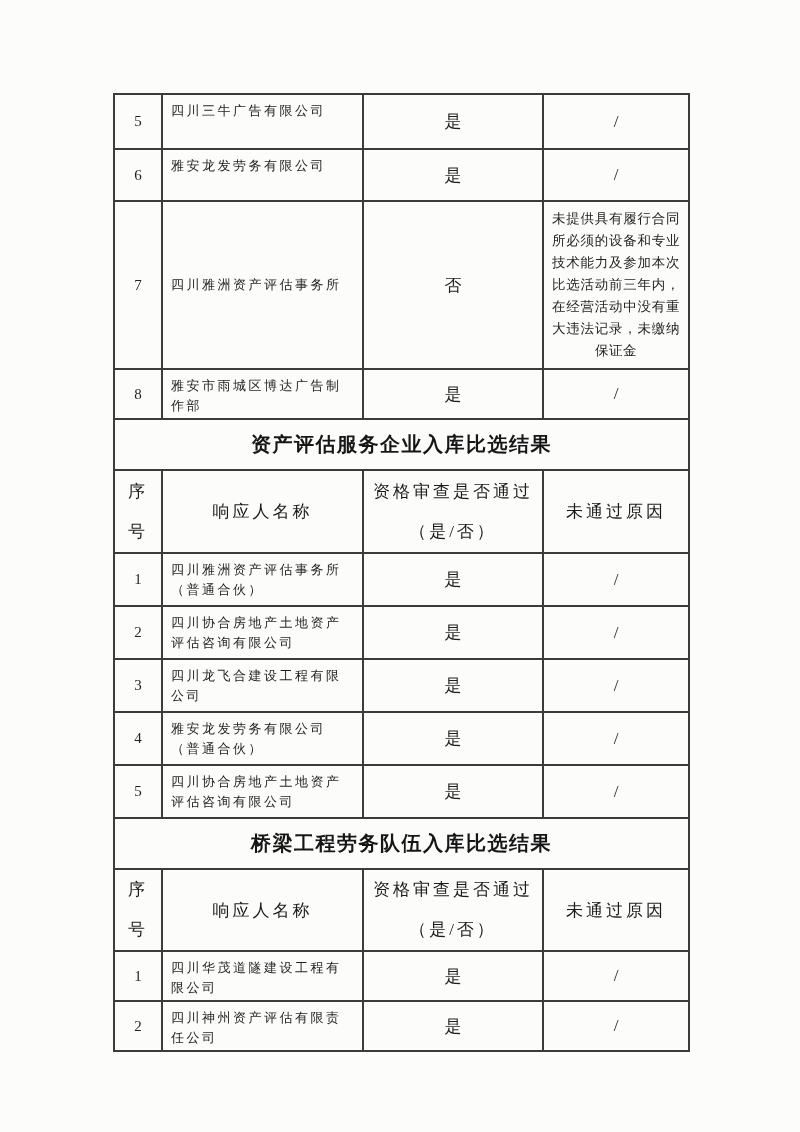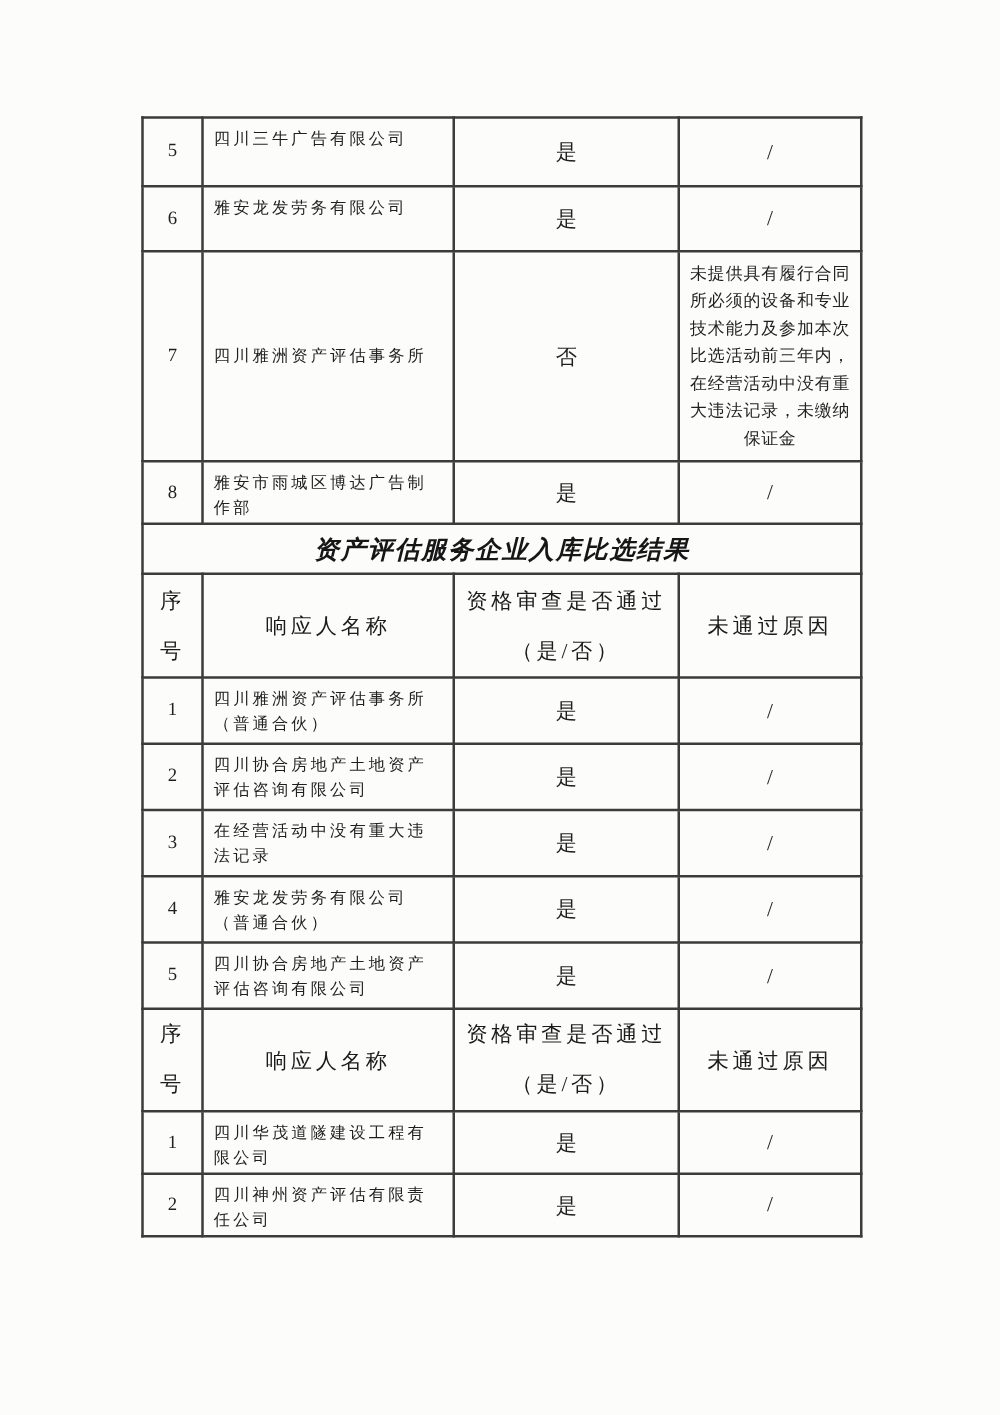--- a/index.html
+++ b/index.html
@@ -30,21 +30,21 @@
     padding: 2px 6px;
     vertical-align: middle;
     overflow: hidden;
   }
 
   
   tr.h55  { height: 55px; }
   tr.h52  { height: 52px; }
   tr.h145 { height: 145px; }
   tr.h46  { height: 46px; }
-  tr.h51  { height: 40px; font-style: italic; }
+  tr.h51  { height: 51px; }
   tr.h83  { height: 83px; }
   tr.h82  { height: 82px; }
   tr.h53  { height: 53px; }
   tr.h47  { height: 47px; }
   tr.h48  { height: 48px; }
 
   
   .c-seq {
     text-align: center;
     font-size: 15px;
@@ -160,37 +160,40 @@
       <td class="c-reason">/</td>
     </tr>
     <tr class="h53">
       <td class="c-seq">2</td>
       <td class="c-name">四川协合房地产土地资产评估咨询有限公司</td>
       <td class="c-pass">是</td>
       <td class="c-reason">/</td>
     </tr>
     <tr class="h53">
       <td class="c-seq">3</td>
-      <td class="c-name">在经营活动中没有重大违法记录</td>
+      <td class="c-name">四川龙飞合建设工程有限公司</td>
       <td class="c-pass">是</td>
       <td class="c-reason">/</td>
     </tr>
     <tr class="h53">
       <td class="c-seq">4</td>
       <td class="c-name">雅安龙发劳务有限公司（普通合伙）</td>
       <td class="c-pass">是</td>
       <td class="c-reason">/</td>
     </tr>
     <tr class="h53">
       <td class="c-seq">5</td>
       <td class="c-name">四川协合房地产土地资产评估咨询有限公司</td>
       <td class="c-pass">是</td>
       <td class="c-reason">/</td>
     </tr>
 
+    <tr class="title-row h51">
+      <td colspan="4">桥梁工程劳务队伍入库比选结果</td>
+    </tr>
     <tr class="header-row h82">
       <td>
         <div class="seq-hdr">
           <span>序</span>
           <span>号</span>
         </div>
       </td>
       <td>响应人名称</td>
       <td>
         <span class="hline">资格审查是否通过</span>

